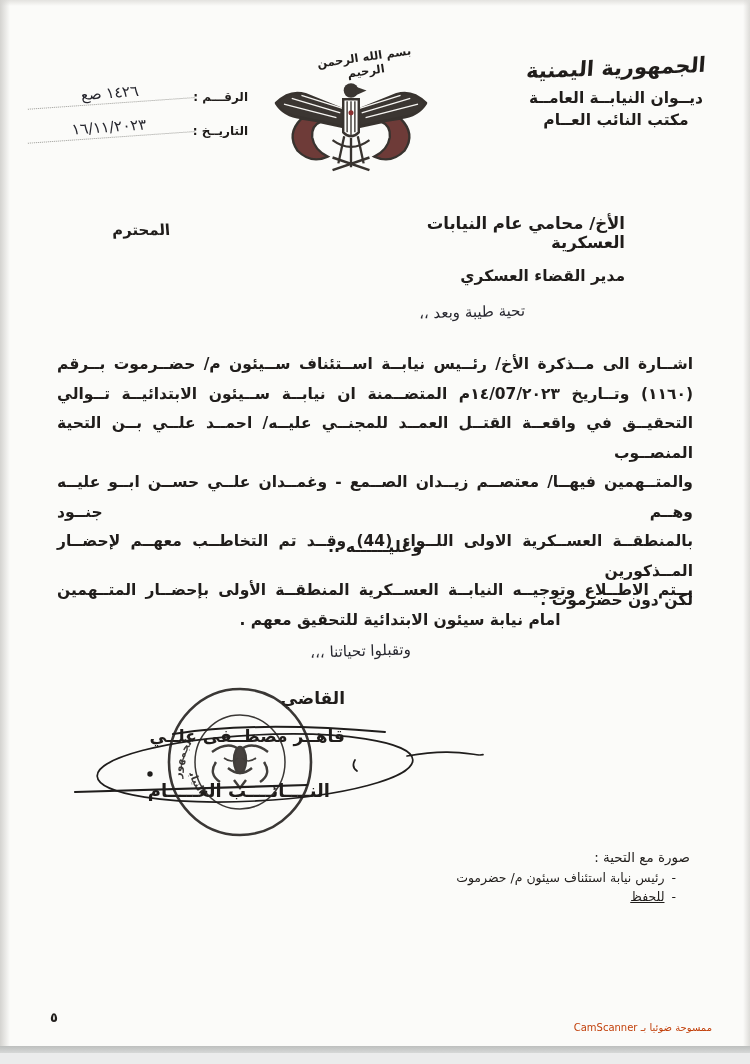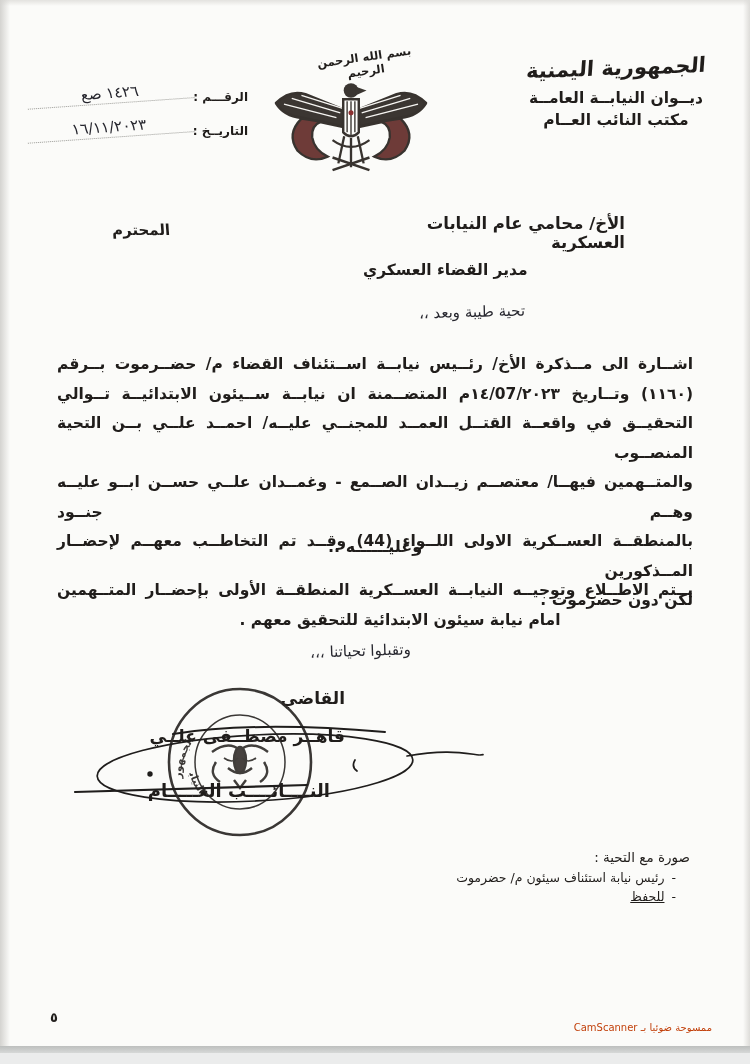--- a/index.html
+++ b/index.html
@@ -35,21 +35,21 @@
 
   
   .org{position:absolute;right:8px;top:56px;width:252px;text-align:center;}
   .org-l1{font-size:21px;font-weight:700;transform:skewX(-6deg) rotate(-2deg);
     letter-spacing:.5px;margin-bottom:7px;}
   .org-l2,.org-l3{font-size:15.5px;font-weight:700;line-height:1.45;}
 
   
   .addr{position:absolute;right:125px;top:214px;width:262px;}
   .addr-l1{font-size:16.5px;font-weight:700;text-align:right;}
-  .addr-l2{font-size:15.5px;font-weight:700;text-align:left;margin-top:9px;}
+  .addr-l2{font-size:15.5px;font-weight:700;text-align:right;margin-top:15px;}
   .honorific{position:absolute;left:112px;top:221px;font-size:15px;font-weight:700;
     transform:skewX(4deg);}
 
   .greet{position:absolute;right:162px;top:303px;width:232px;text-align:center;
     font-size:15px;transform:rotate(-1.5deg);}
 
   
   .p1{position:absolute;right:57px;left:57px;top:350px;
     font-size:15.5px;font-weight:700;line-height:29.5px;}
   .jline{text-align:justify;text-align-last:justify;}
@@ -134,21 +134,21 @@
 
   <div class="addr">
     <div class="addr-l1">الأخ/ محامي عام النيابات العسكرية</div>
     <div class="addr-l2">مدير القضاء العسكري</div>
   </div>
   <div class="honorific">المحترم</div>
 
   <div class="greet hand">تحية طيبة وبعد ،،</div>
 
   <div class="p1">
-    <div class="jline">اشــارة الى مــذكرة الأخ/ رئــيس نيابــة اســتئناف القضاء م/ حضــرموت بــرقم</div>
+    <div class="jline">اشــارة الى مــذكرة الأخ/ رئــيس نيابــة اســتئناف ســيئون م/ حضــرموت بــرقم</div>
     <div class="jline">(١١٦٠) وتــاريخ ١٤/07/٢٠٢٣م المتضــمنة ان نيابــة ســيئون الابتدائيــة تــوالي</div>
     <div class="jline">التحقيــق في واقعــة القتــل العمــد للمجنــي عليــه/ احمــد علــي بــن التحية المنصــوب</div>
     <div class="jline">والمتــهمين فيهــا/ معتصــم زيــدان الصــمع - وغمــدان علــي حســن ابــو عليــه وهــم جنــود</div>
     <div class="jline">بالمنطقــة العســكرية الاولى اللــواء (44) وقــد تم التخاطــب معهــم لإحضــار المــذكورين</div>
     <div class="rline">لكن دون حضرموت .</div>
   </div>
 
   <div class="transition">وعليــــــه ..</div>
 
   <div class="p2">

